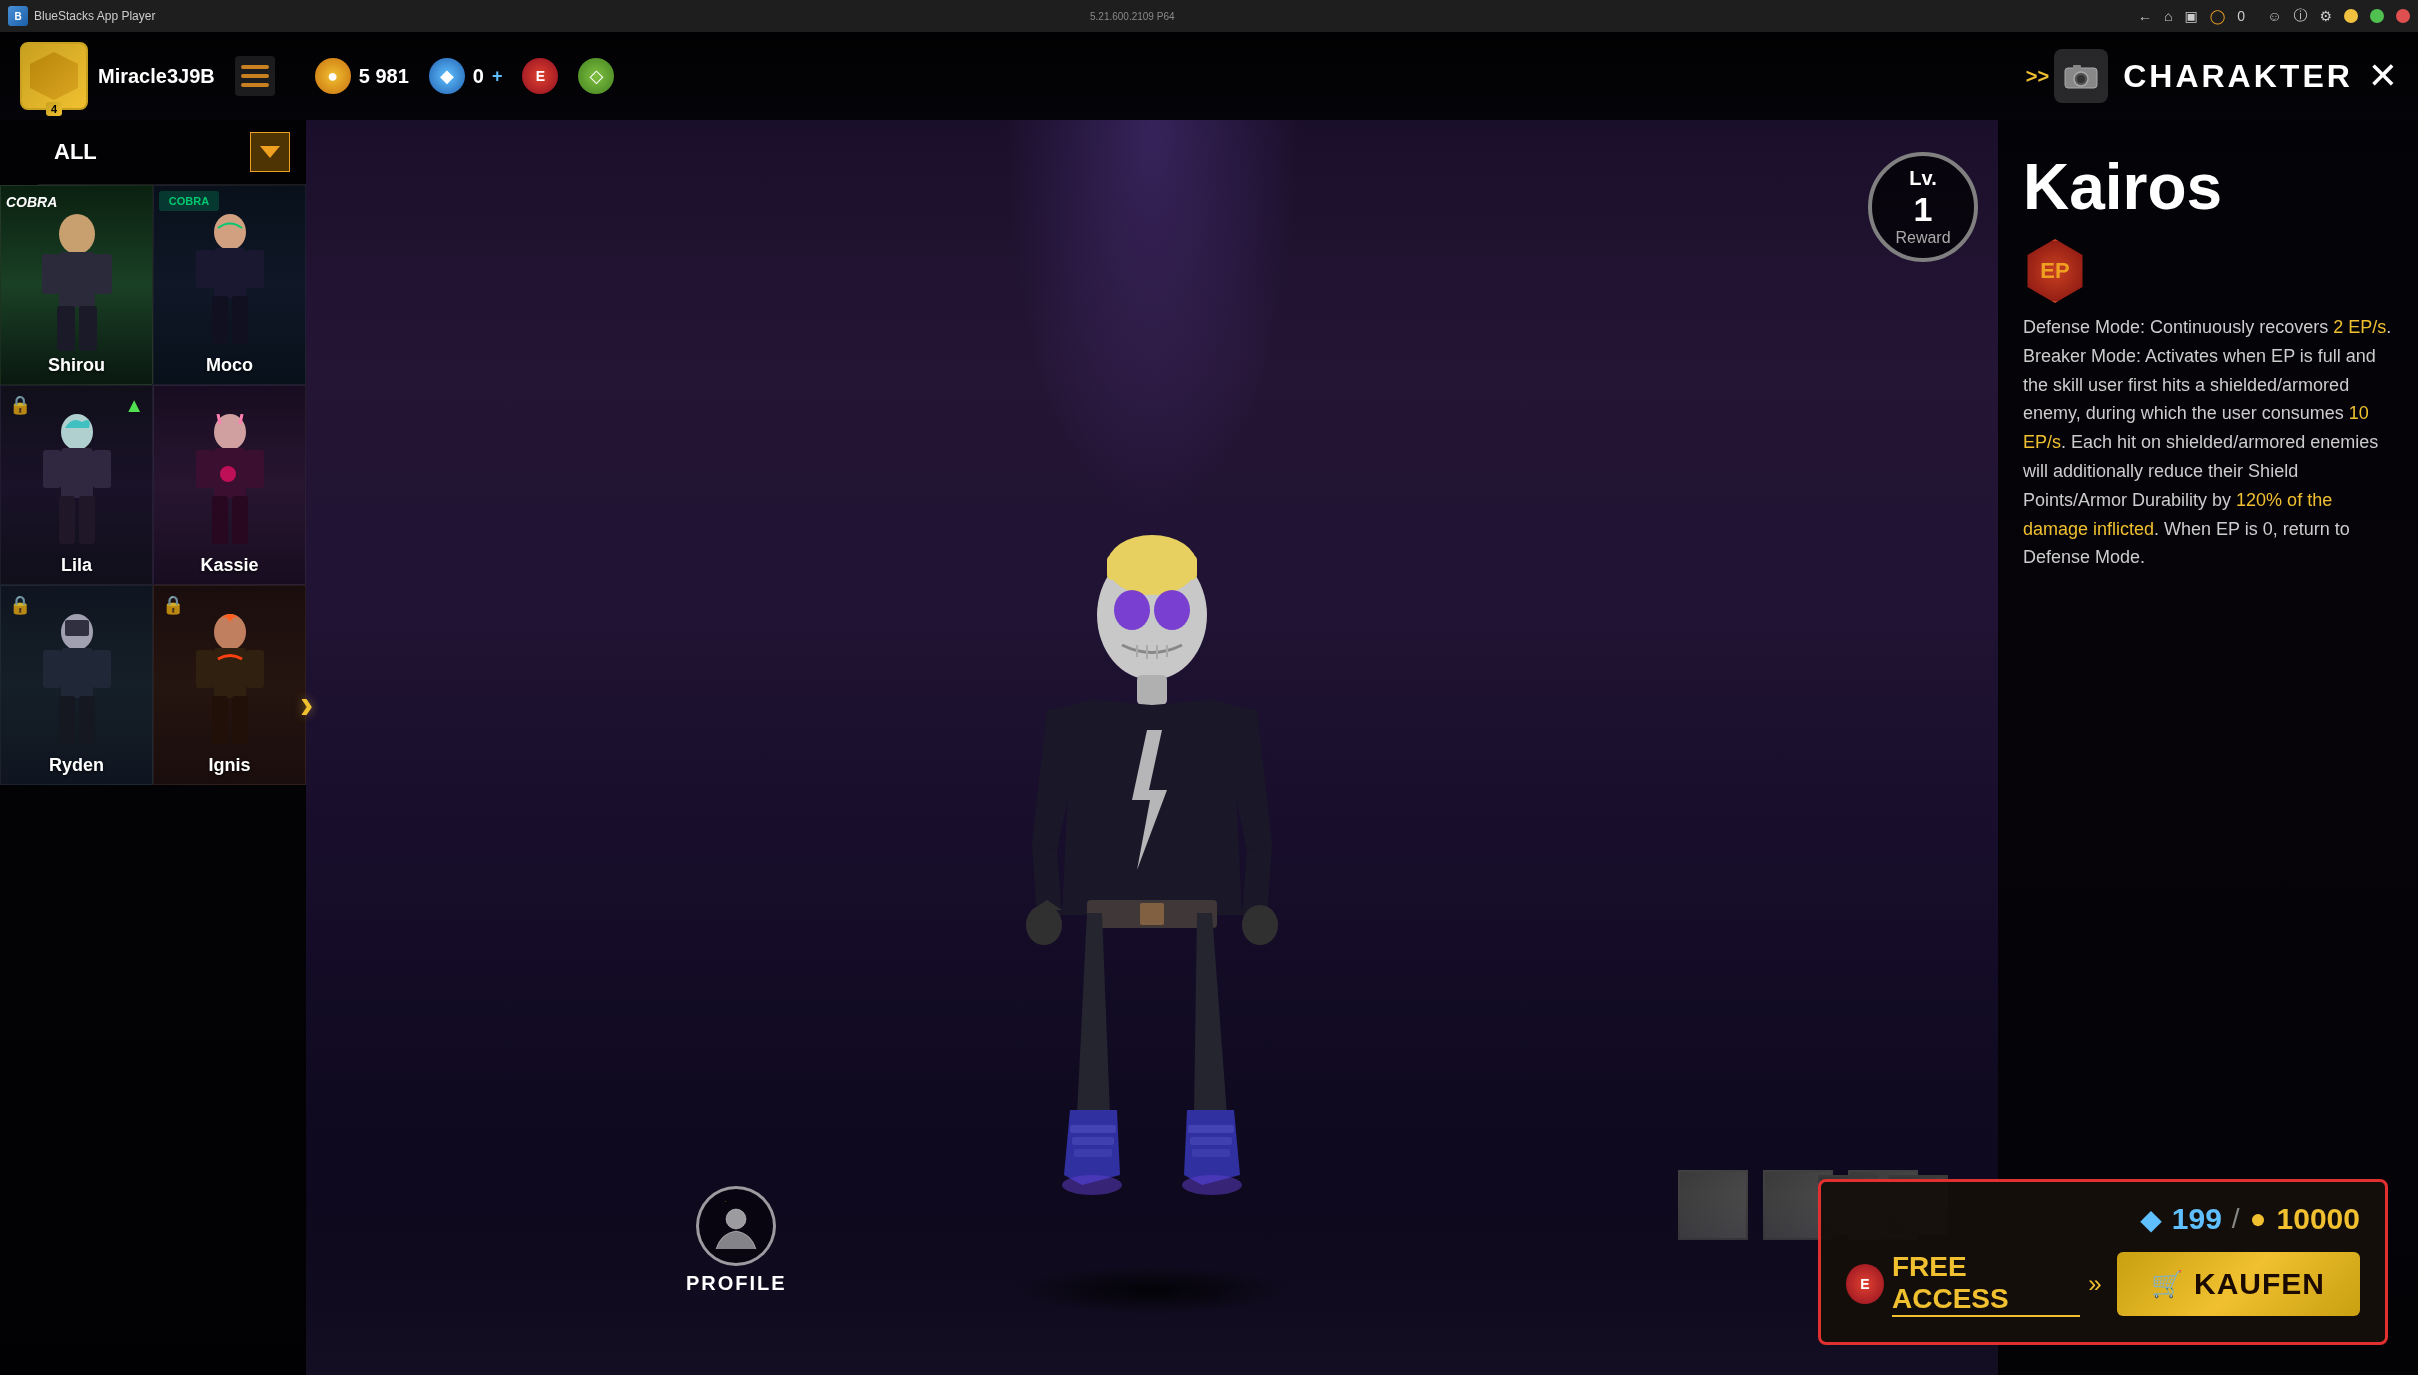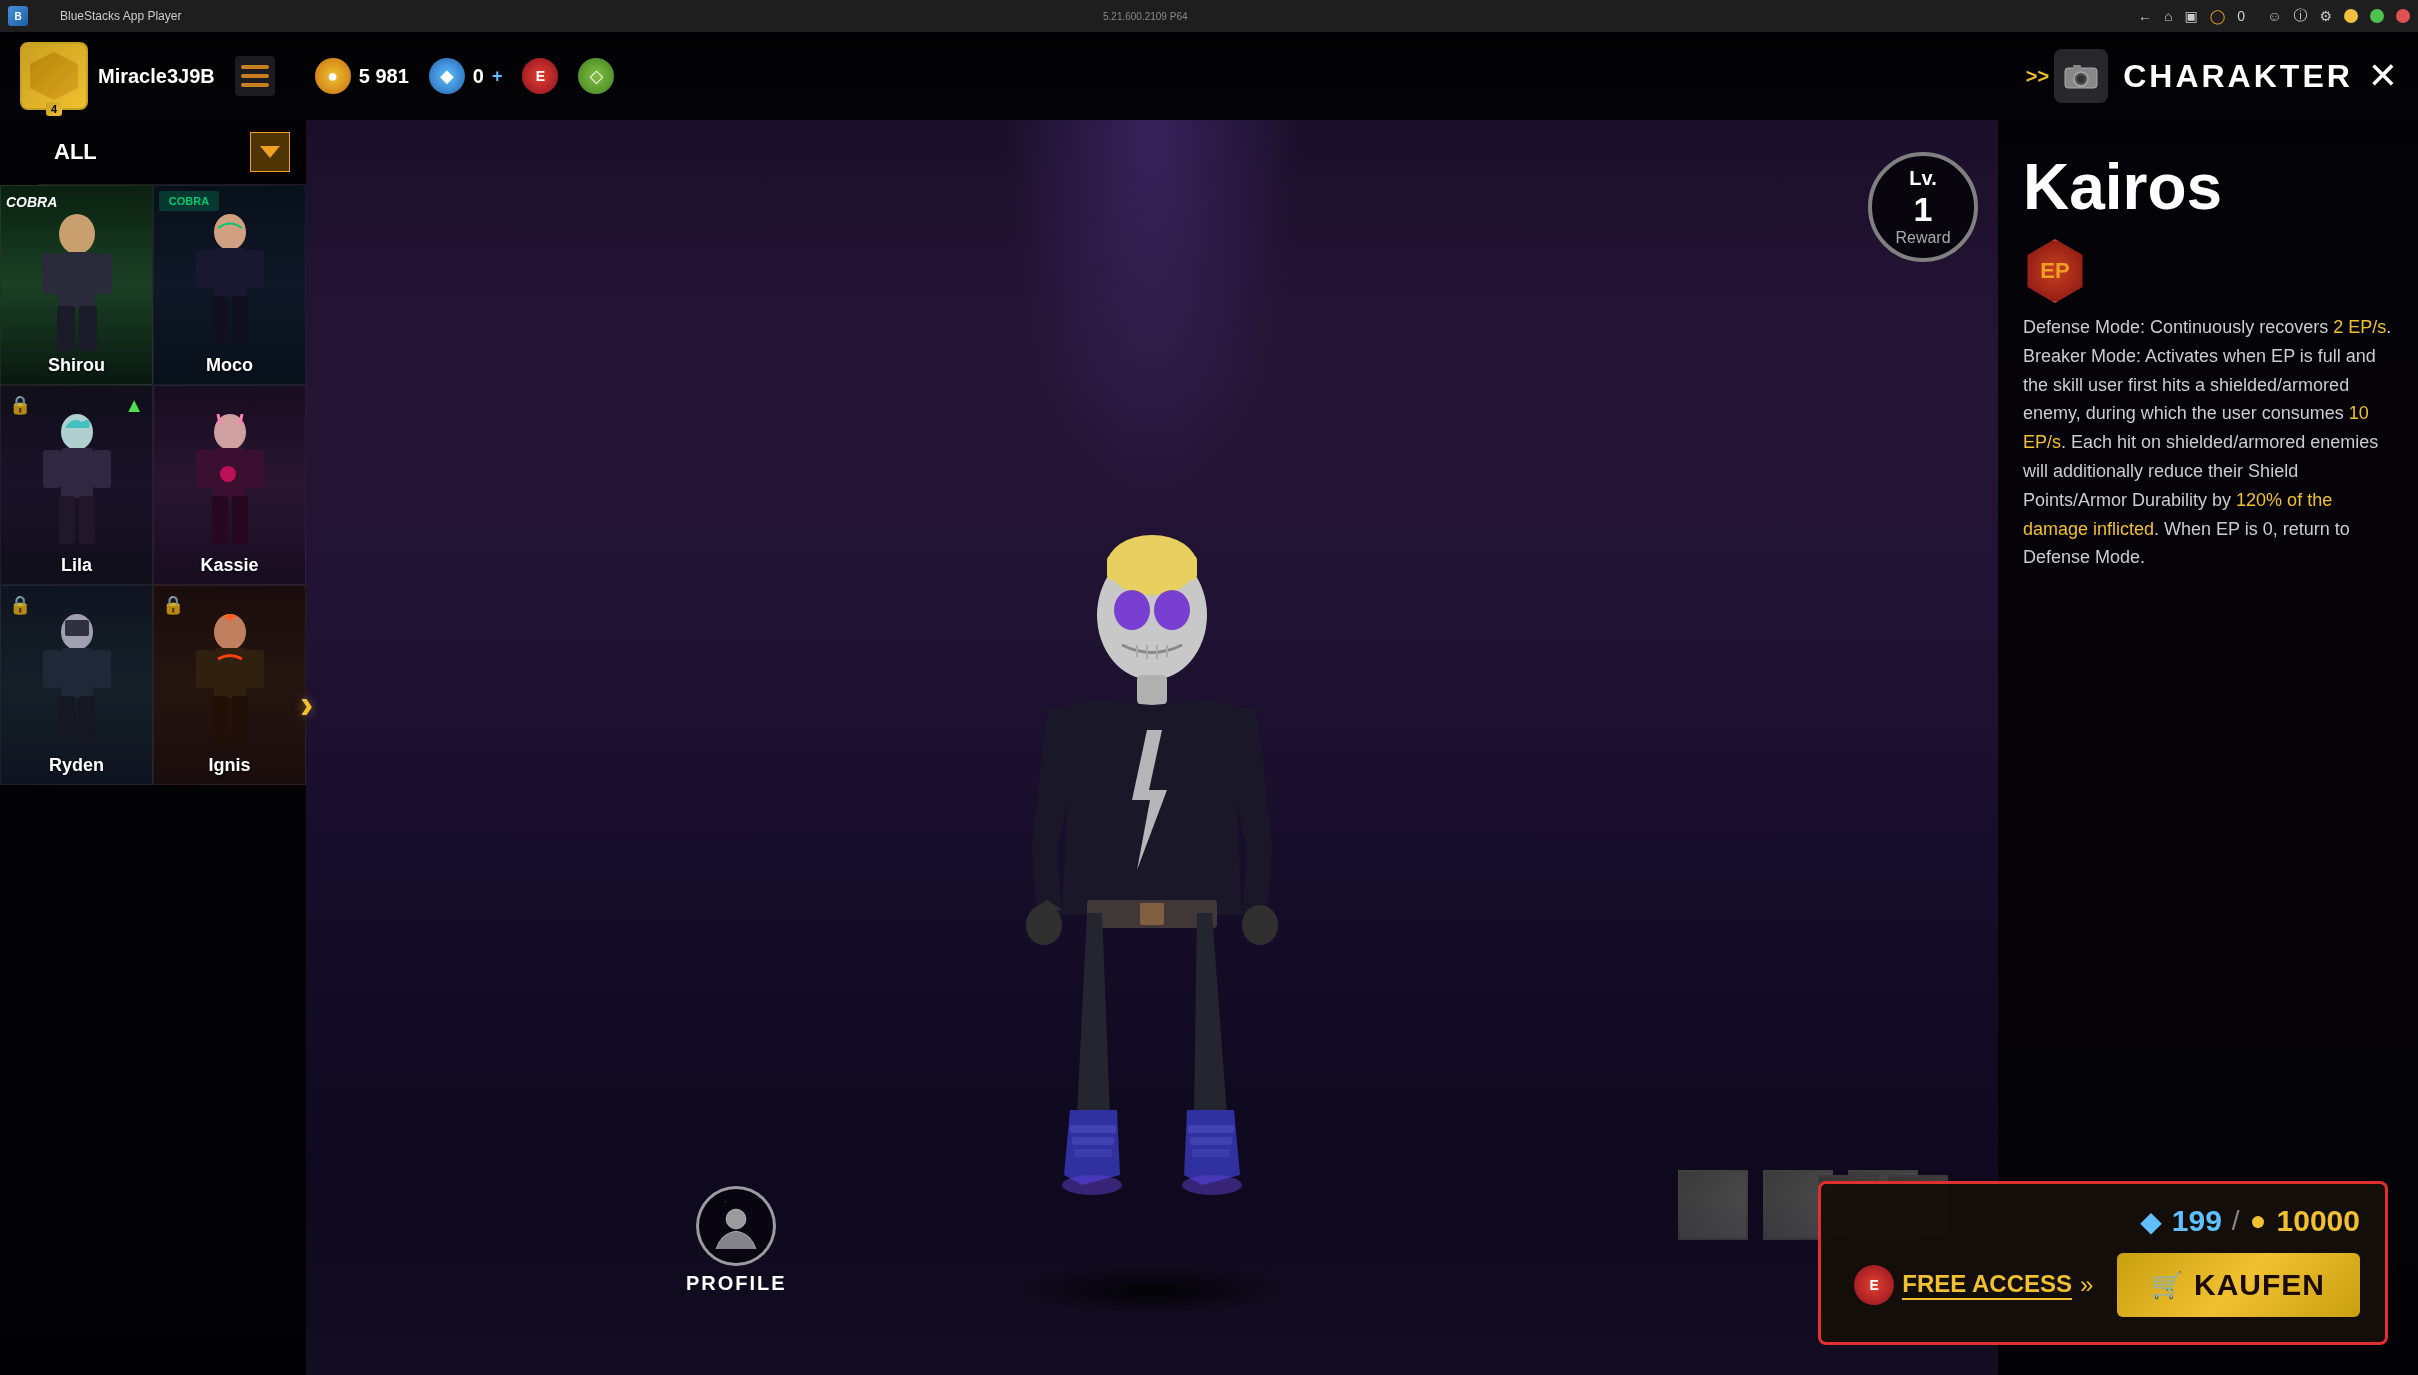--- a/index.html
+++ b/index.html
@@ -28,21 +28,20 @@
       background: linear-gradient(135deg, #4a90d9, #1a5fa8);
       border-radius: 3px;
       margin-right: 6px;
       display: flex; align-items: center; justify-content: center;
       font-size: 10px; color: white; font-weight: bold;
     }
     #title-bar .title-text {
       color: #ccc;
       font-size: 12px;
       flex: 1;
-      margin-left: 26px;
     }
     #title-bar .win-controls {
       display: flex; gap: 4px;
     }
     #title-bar .win-btn {
       width: 14px; height: 14px;
       border-radius: 50%;
       cursor: pointer;
     }
     #title-bar .win-btn.minimize { background: #f0c040; }
@@ -429,21 +428,21 @@
       width: 40px; height: 40px;
       background: radial-gradient(circle, #e04030, #901020);
       border-radius: 50%;
       display: flex; align-items: center; justify-content: center;
       color: white;
       font-size: 14px;
       font-weight: bold;
     }
     .free-access-text {
       color: #f0c030;
-      font-size: 24px;
+      font-size: 28px;
       font-weight: bold;
       text-decoration: none;
       border-bottom: 2px solid #f0c030;
     }
     .free-access-arrows {
       color: #f0c030;
       font-size: 24px;
     }
 
     .buy-btn {

